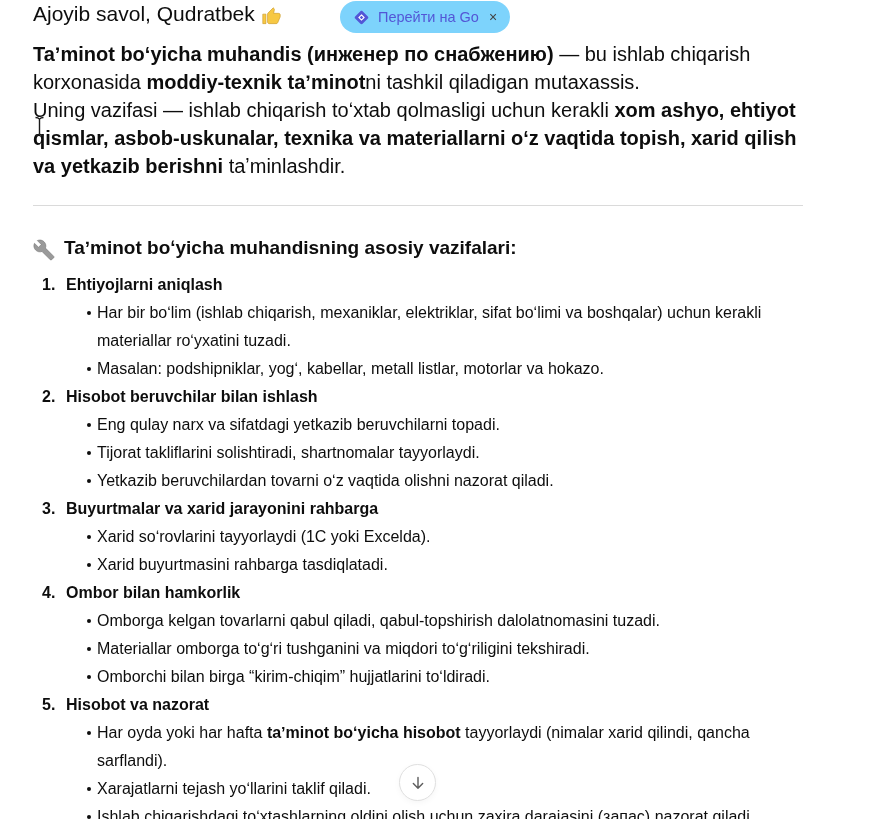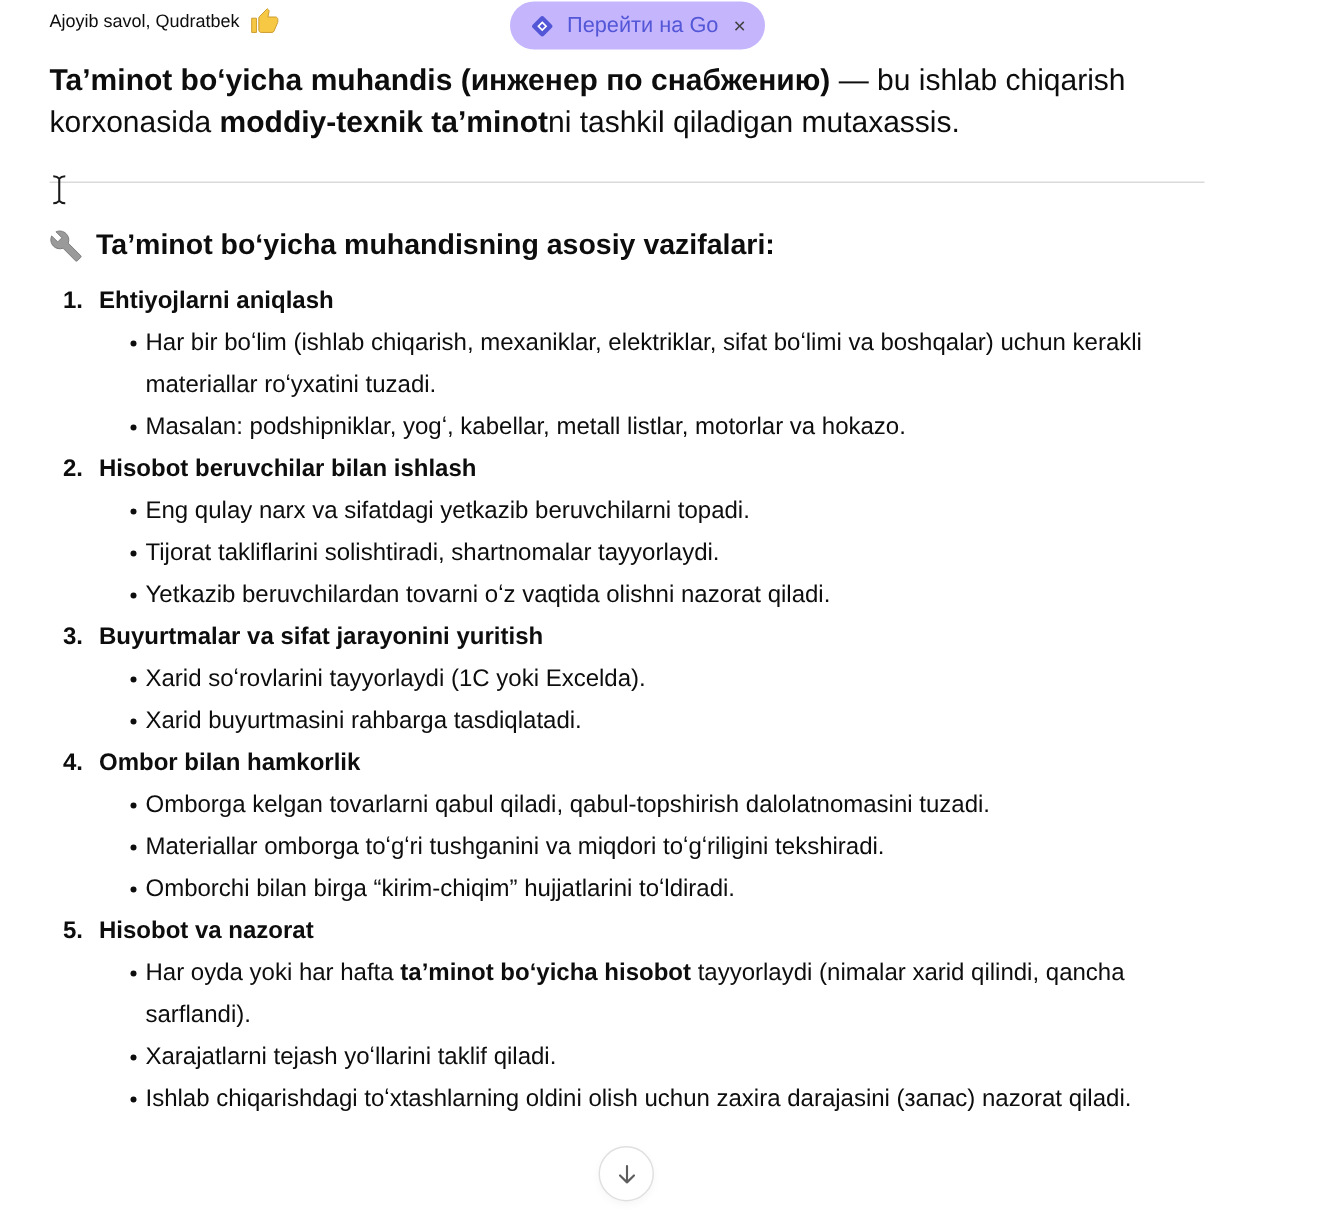--- a/index.html
+++ b/index.html
@@ -10,40 +10,40 @@
     color: #0d0d0d;
     font-family: "Liberation Sans", "DejaVu Sans", sans-serif;
     overflow: hidden;
   }
   .page { position: relative; width: 879px; height: 819px; overflow: hidden; background: #fff; }
   .content { position: absolute; left: 33px; top: 0; width: 770px; }
 
   .header-row { position: relative; height: 40px; }
   .greeting {
     position: absolute; left: 0; top: 2px;
-    display: inline-flex; align-items: center; gap: 7px;
-    font-size: 12px; line-height: 24px;
+    display: inline-flex; align-items: flex-end; gap: 7px;
+    font-size: 21px; line-height: 24px;
   }
   .pill {
     position: absolute; left: 307px; top: 1px;
     height: 32px; display: inline-flex; align-items: center; gap: 8px;
-    background: #c4b5fd; border: none; border-radius: 9999px;
+    background: #7dd3fc; border: none; border-radius: 9999px;
     padding: 0 13px; cursor: pointer;
     font-family: inherit; font-size: 14.5px; color: #5356d6;
   }
   .pill-label { white-space: nowrap; }
   .pill-close { color: #424242; font-size: 14px; line-height: 1; margin-left: 2px; }
 
   .para { margin: 0; font-size: 20px; line-height: 28px; }
   .para strong { font-weight: 700; }
 
   .divider { border: none; border-top: 1px solid #dadada; margin: 25px 0 0 0; width: 770px; }
 
   .section-title {
-    display: flex; align-items: center; gap: 9px;
+    display: flex; align-items: flex-end; gap: 9px;
     margin: 29px 0 4px 0;
     font-size: 19px; line-height: 26px; font-weight: 700;
   }
 
   .olist { margin-top: 10px; font-size: 16px; line-height: 28px; }
   .oli { display: flex; padding-left: 9px; }
   .num { flex: none; width: 24px; font-weight: 700; }
   .oli-body { flex: 1; min-width: 0; }
   .oli-title { font-weight: 700; }
   .bli { display: flex; padding-left: 21px; }
@@ -80,20 +80,21 @@
         <svg width="17" height="17" viewBox="0 0 24 24">
           <path d="M12 2.4c.55 0 1.1.21 1.52.63l7.45 7.45c.84.84.84 2.2 0 3.04l-7.45 7.45c-.84.84-2.2.84-3.04 0l-7.45-7.45c-.84-.84-.84-2.2 0-3.04l7.45-7.45c.42-.42.97-.63 1.52-.63z" fill="#5356d6"></path>
           <path d="M12 8.4 15.6 12 12 15.6 8.4 12z" fill="none" stroke="#ffffff" stroke-width="1.6"></path>
         </svg>
         <span class="pill-label">Перейти на Go</span>
         <span class="pill-close">×</span>
       </button>
     </div>
 
     <p class="para"><strong>Taʼminot boʻyicha muhandis (инженер по снабжению)</strong><span> — bu ishlab chiqarish korxonasida </span><strong>moddiy-texnik taʼminot</strong><span>ni tashkil qiladigan mutaxassis.</span></p>
+    <p class="para"><span>Uning vazifasi — ishlab chiqarish toʻxtab qolmasligi uchun kerakli </span><strong>xom ashyo, ehtiyot qismlar, asbob-uskunalar, texnika va materiallarni oʻz vaqtida topish, xarid qilish va yetkazib berishni</strong><span> taʼminlashdir.</span></p>
 
     <hr class="divider">
 
     <h2 class="section-title">
       <svg width="22" height="22" viewBox="0 0 24 24">
         <path d="M22.7 19l-9.1-9.1c.9-2.3.4-5-1.5-6.9-2-2-5-2.4-7.4-1.3L9 6 6 9 1.6 4.7C.4 7.1.9 10.1 2.9 12.1c1.9 1.9 4.6 2.4 6.9 1.5l9.1 9.1c.4.4 1 .4 1.4 0l2.3-2.3c.5-.4.5-1.1.1-1.4z" fill="#9a9a9a" stroke="#6f6f6f" stroke-width="0.6"></path>
       </svg>
       <span>Taʼminot boʻyicha muhandisning asosiy vazifalari:</span>
     </h2>
 
@@ -126,21 +127,21 @@
             </div>
             <div class="bli">
               <span class="dot"></span>
               <div class="bli-text"><span>Yetkazib beruvchilardan tovarni oʻz vaqtida olishni nazorat qiladi.</span></div>
             </div>
           </div>
         </div>
         <div class="oli">
           <span class="num">3.</span>
           <div class="oli-body">
-            <div class="oli-title">Buyurtmalar va sifat jarayonini yuritish</div>
+            <div class="oli-title">Buyurtmalar va xarid jarayonini rahbarga</div>
             <div class="bli">
               <span class="dot"></span>
               <div class="bli-text"><span>Xarid soʻrovlarini tayyorlaydi (1C yoki Excelda).</span></div>
             </div>
             <div class="bli">
               <span class="dot"></span>
               <div class="bli-text"><span>Xarid buyurtmasini rahbarga tasdiqlatadi.</span></div>
             </div>
           </div>
         </div>

